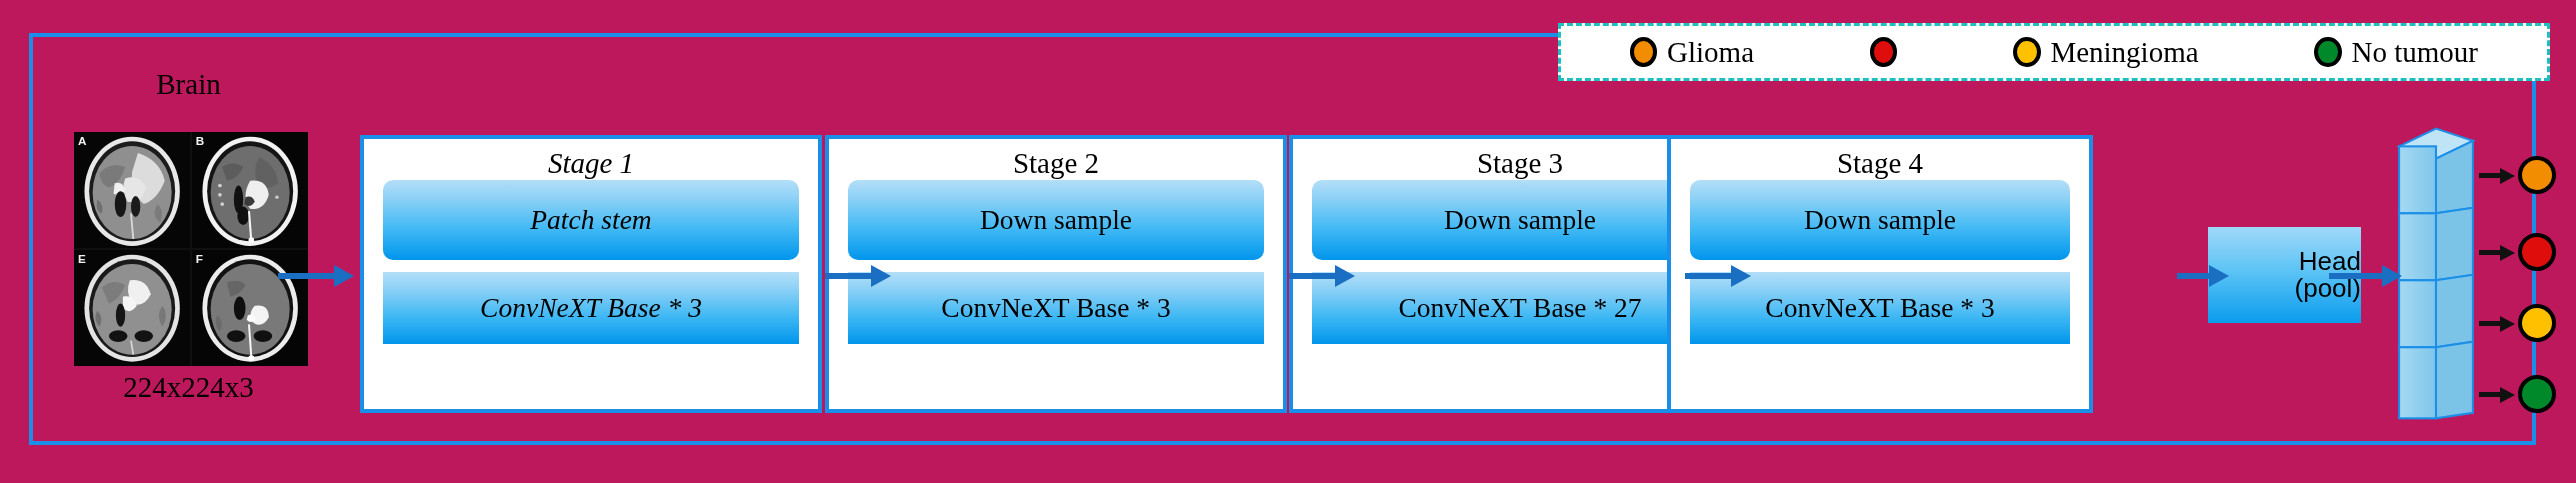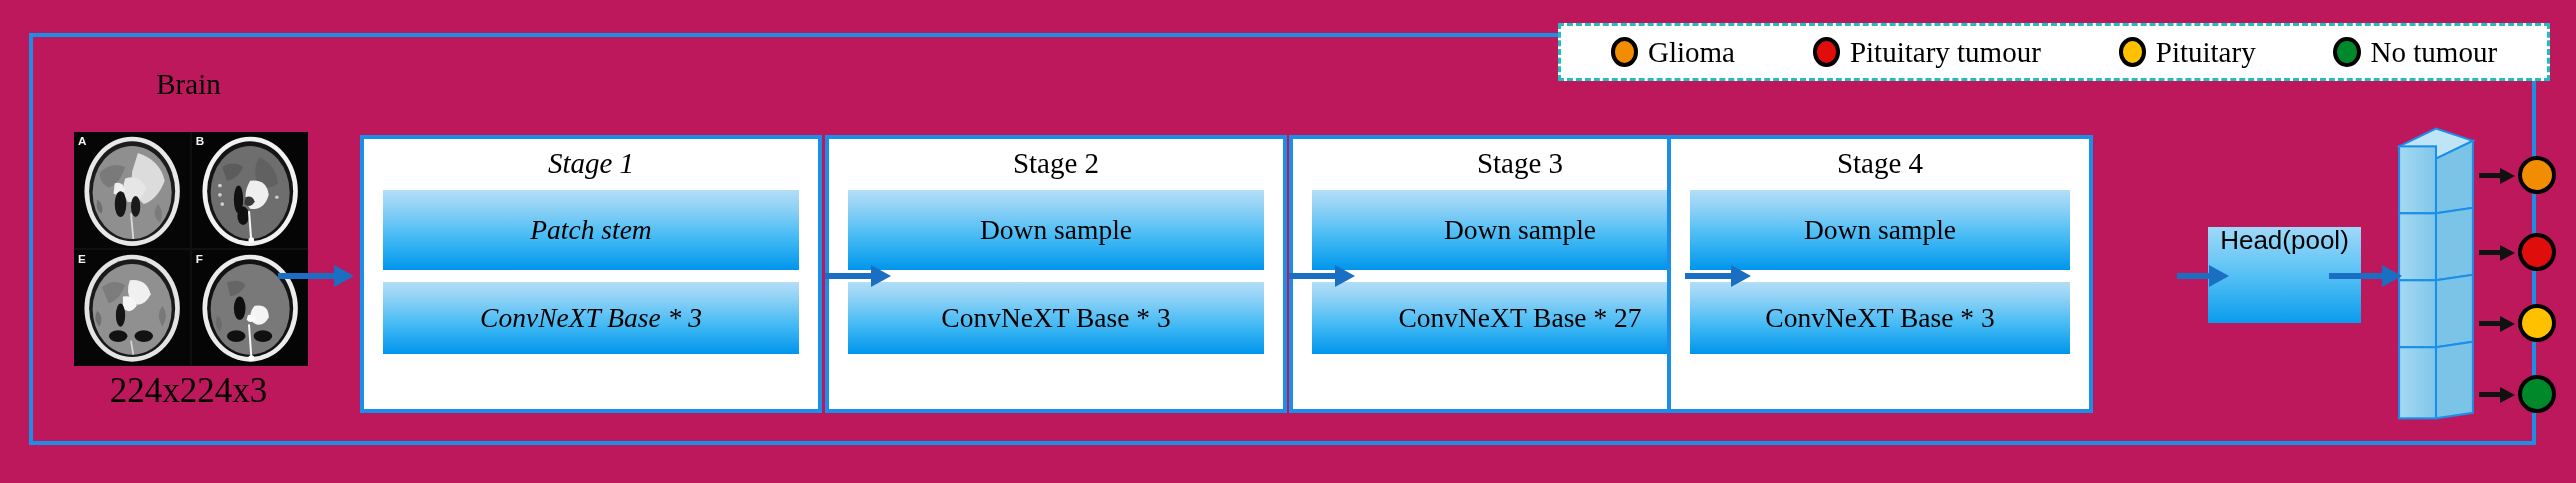--- a/index.html
+++ b/index.html
@@ -112,21 +112,21 @@
     font-weight: bold;
     font-family: "Liberation Sans", sans-serif;
     z-index: 2;
   }
   .input-dims {
     position: absolute;
     left: 0;
     top: 311px;
     width: 100%;
     text-align: center;
-    font-size: 35px;
+    font-size: 29px;
     color: #000000;
   }
 
   
   .stage {
     position: absolute;
     top: 135px;
     height: 278px;
     border: 4.8px solid #1B8FE8;
     box-sizing: border-box;
@@ -144,21 +144,21 @@
     margin: 0 auto;
     width: calc(100% - 38px);
     background: linear-gradient(to bottom, #B3DEF8 0%, #8FD2F6 22%, #3FB8F4 62%, #0095EC 100%);
     display: flex;
     align-items: center;
     justify-content: center;
     color: #000000;
     font-size: 27.5px;
     box-sizing: border-box;
   }
-  .block-top   { height: 80px; margin-top: 12px; }
+  .block-top   { height: 80px; margin-top: 2px; border-radius: 10px; }
   .block-bottom{ height: 72px; margin-top: 12.4px; }
 
   
   .arrow {
     position: absolute;
     height: 18px;
     z-index: 6;
     display: flex;
     align-items: center;
   }
@@ -177,22 +177,22 @@
 
   
   .head-pool {
     position: absolute;
     left: 2208px;
     top: 227px;
     width: 153px;
     height: 96px;
     background: linear-gradient(to bottom, #9FD8F8 0%, #5DC4F5 45%, #0A9CEE 100%);
     display: flex;
-    flex-direction: row;
-    align-items: flex-start;
+    flex-direction: column;
+    align-items: flex-end;
     justify-content: center;
     z-index: 5;
     font-family: "Liberation Sans", "DejaVu Sans", sans-serif;
     color: #000000;
     line-height: 1.05;
   }
   .head-pool span { font-size: 26px; display: block; }
 
   
   .out-stack {
@@ -243,25 +243,24 @@
 
   <div class="outer-frame"></div>
 
   <div class="legend-box">
     <div class="legend-item">
       <span class="legend-dot" style="background:#F28C00"></span>
       <span class="legend-label">Glioma</span>
     </div>
     <div class="legend-item">
       <span class="legend-dot" style="background:#E00D0D"></span>
-      <span class="legend-label">Pituitary tumour</span>
     </div>
     <div class="legend-item">
       <span class="legend-dot" style="background:#FFC000"></span>
-      <span class="legend-label">Pituitary</span>
+      <span class="legend-label">Meningioma</span>
     </div>
     <div class="legend-item">
       <span class="legend-dot" style="background:#00892A"></span>
       <span class="legend-label">No tumour</span>
     </div>
   </div>
 
   <div class="input-panel">
     <div class="input-title">
       <div>Brain</div>

